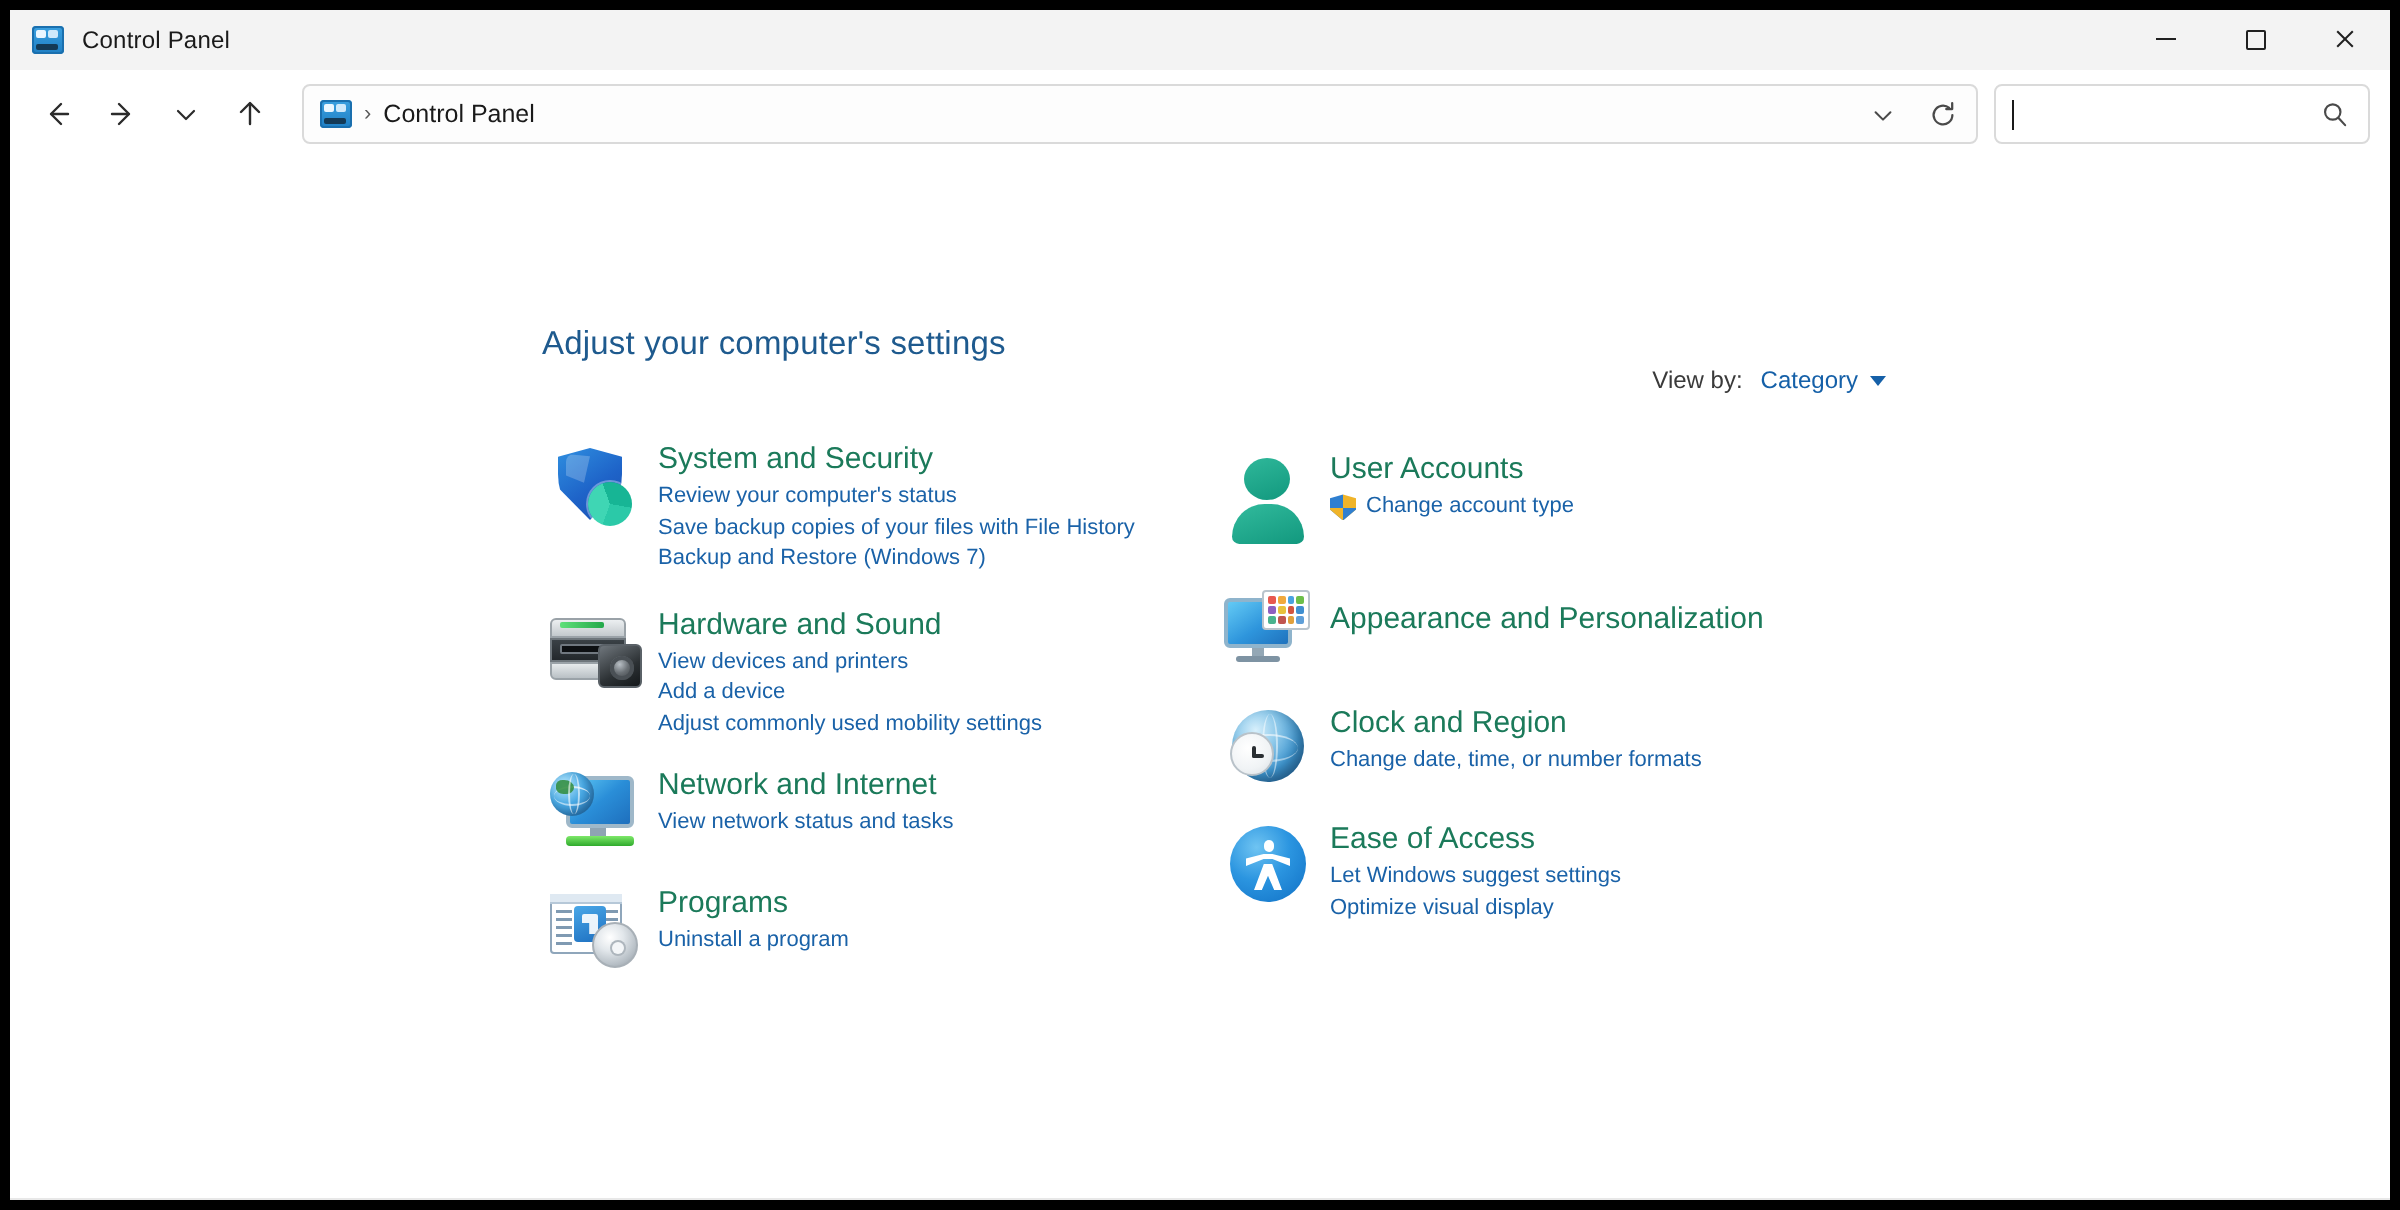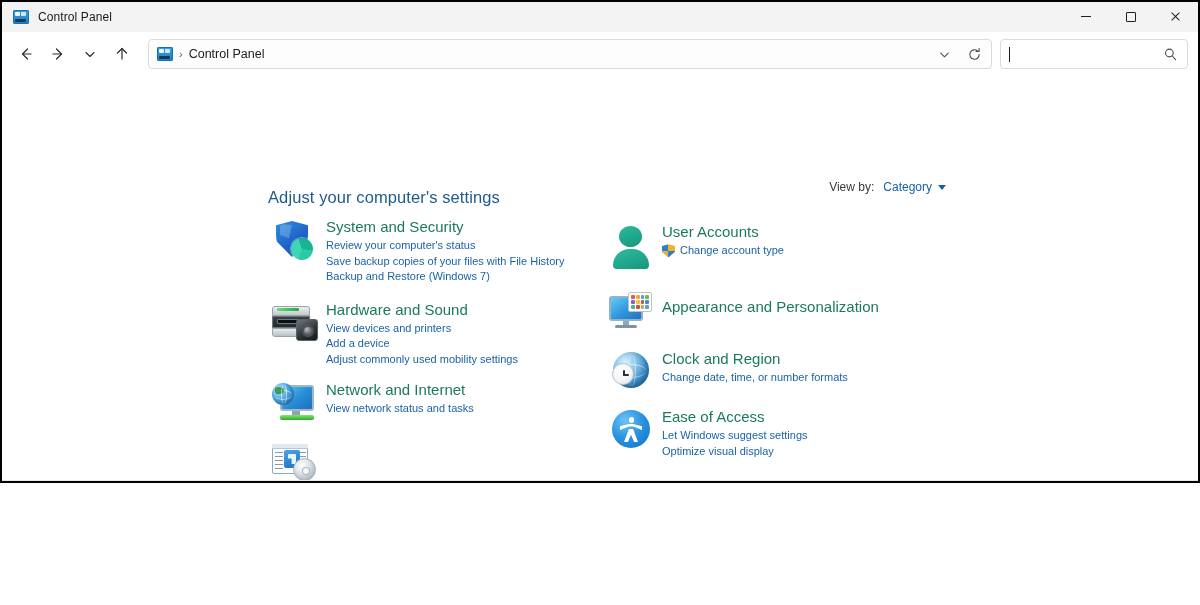--- a/index.html
+++ b/index.html
@@ -4,25 +4,25 @@
 <style>
   * { box-sizing: border-box; }
   html, body {
     margin: 0; padding: 0;
     width: 1200px; height: 605px;
     background: #ffffff;
     font-family: "Liberation Sans", sans-serif;
     overflow: hidden;
   }
   .window {
-    width: 1200px; height: 483px;
+    width: 1200px; height: 605px;
     background: #d946ef;
     display: flex; flex-direction: column;
     position: relative;
-    border: 2px solid #000000;
+    border: 5px solid #000000;
   }
 
   
   .titlebar {
     height: 30px;
     background: #f3f3f3;
     display: flex; align-items: center;
     flex: 0 0 30px;
     border-bottom: 1px solid #f3f3f3;
   }
@@ -124,21 +124,21 @@
 
   
   .content {
     flex: 1 1 auto;
     background: #ffffff;
     position: relative;
     overflow: hidden;
   }
   .page-title {
     position: absolute;
-    left: 266px; top: 112px;
+    left: 266px; top: 84px;
     font-size: 16.5px;
     color: #1e5a8e;
     letter-spacing: .1px;
   }
   .viewby {
     position: absolute;
     right: 252px; top: 104px;
     display: flex; gap: 9px;
     font-size: 12px;
   }
@@ -566,20 +566,24 @@
         <div class="cat" style="margin-top:14px">
           <div class="cat-icon">
             <span class="ic ic-prog">
               <span class="prog-win"></span>
               <span class="prog-hdr"></span>
               <span class="prog-lines-l"></span>
               <span class="prog-lines-r"></span>
               <span class="prog-blue"></span>
               <span class="prog-cd"></span>
             </span>
+          </div>
+          <div class="cat-body">
+            <div><span class="cat-title">Programs</span></div>
+            <span class="cat-link">Uninstall a program</span>
           </div>
         </div>
 
       </div>
 
       <div class="col-right">
 
         <div class="cat">
           <div class="cat-icon">
             <span class="ic ic-user">

